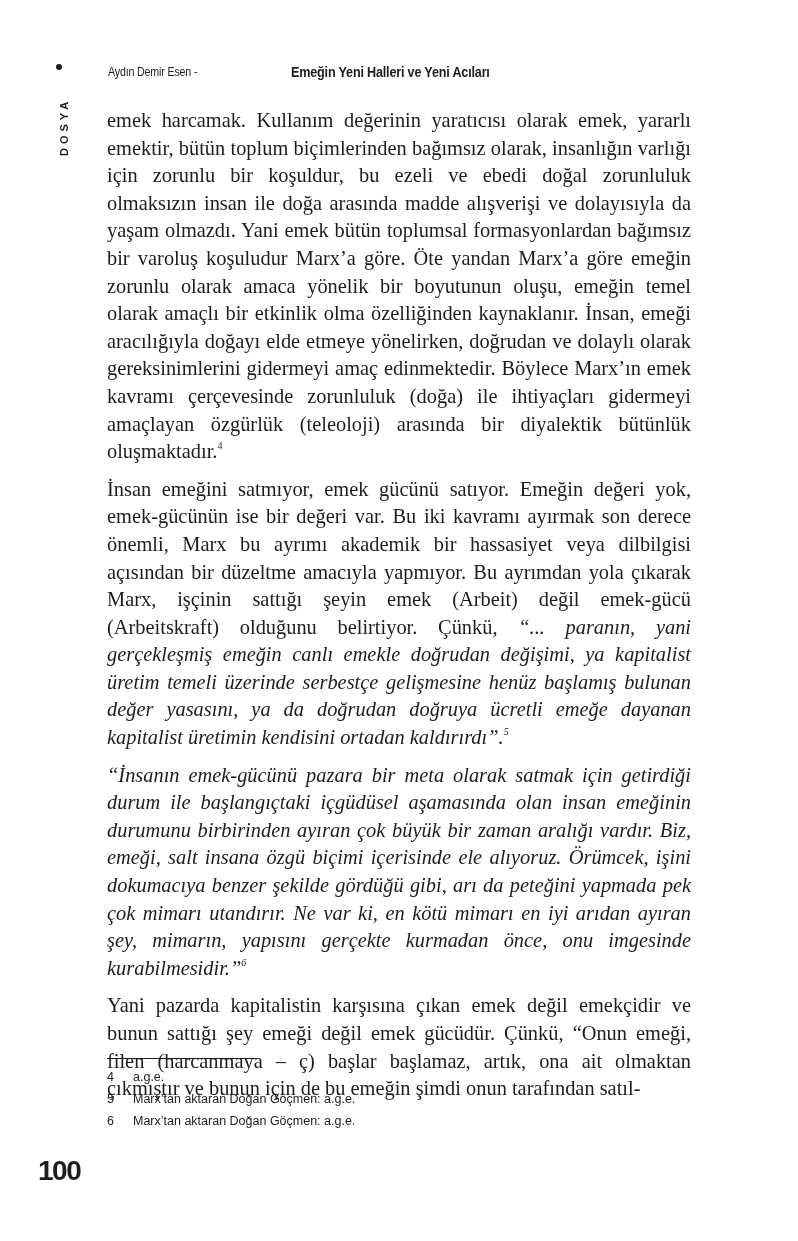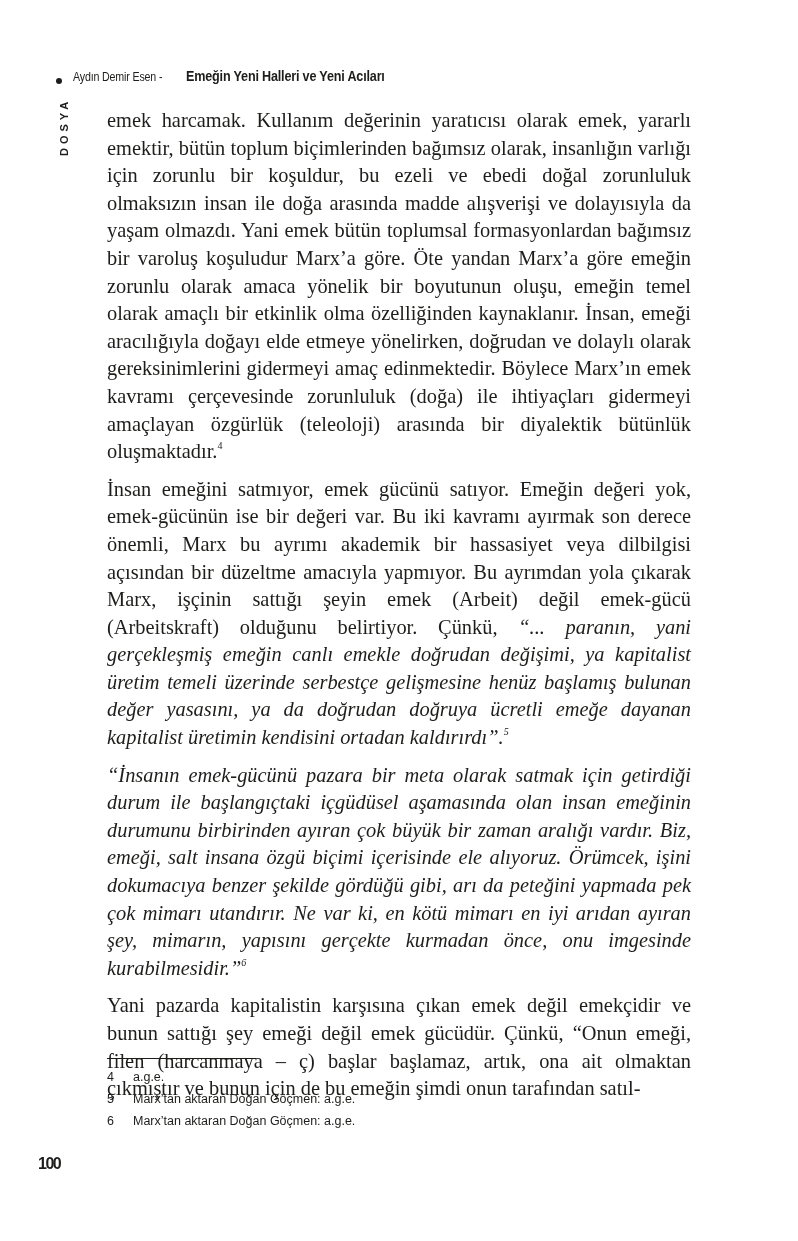--- a/index.html
+++ b/index.html
@@ -1,20 +1,20 @@
 <!DOCTYPE html>
 <html><head>
   <meta charset="utf-8">
   <style>
     html, body { margin: 0; padding: 0; background: #ffffff; }
     body { width: 798px; height: 1241px; position: relative; overflow: hidden; color: #1d1d1b; }
     .header {
       position: absolute; left: 56px; top: 64px; height: 20px;
-      display: flex; align-items: flex-end;
-      font-family: "Liberation Sans", sans-serif; font-size: 13px; letter-spacing: -0.2px;
+      display: flex; align-items: flex-start;
+      font-family: "Liberation Sans", sans-serif; font-size: 13px; letter-spacing: -0.2px; gap: 35px;
     }
     .header .bullet { width: 6px; height: 6px; border-radius: 50%; background: #1d1d1b; margin-right: 11px; }
     .header .author { font-weight: normal; transform: scaleX(0.82); transform-origin: left; display: inline-block; margin-right: -10px; }
     .header .title { font-weight: bold; font-size: 14px; transform: scaleX(0.9); transform-origin: left; display: inline-block; }
     .side-label {
       position: absolute; left: 56px; top: 90px; width: 16px; height: 66px;
       font-family: "Liberation Sans", sans-serif; font-weight: bold; font-size: 11px;
       letter-spacing: 4px;
       writing-mode: vertical-rl; transform: rotate(180deg);
       text-align: left; line-height: 16px;
@@ -29,21 +29,21 @@
     sup.fn { font-size: 10px; line-height: 0; vertical-align: 9px; }
     .rule { position: absolute; left: 107px; top: 1058px; width: 149px; height: 1px; background: #1d1d1b; }
     .footnotes {
       position: absolute; left: 107px; top: 1066px;
       font-family: "Liberation Sans", sans-serif; font-size: 12.5px; line-height: 22px;
     }
     .footnotes .fn-row { display: flex; }
     .footnotes .num { width: 26px; }
     .page-number {
       position: absolute; left: 38px; top: 1155px;
-      font-family: "Liberation Sans", sans-serif; font-size: 16px; font-weight: bold; letter-spacing: -1.5px;
+      font-family: "Liberation Sans", sans-serif; font-size: 28px; font-weight: bold; letter-spacing: -1.5px;
     }
   </style>
 </head>
 <body>
 
 <div class="header">
   <span class="bullet"></span>
   <span class="author">Aydın Demir Esen -</span>
   <span style="width:14px"></span>
   <span class="title">Emeğin Yeni Halleri ve Yeni Acıları</span>

